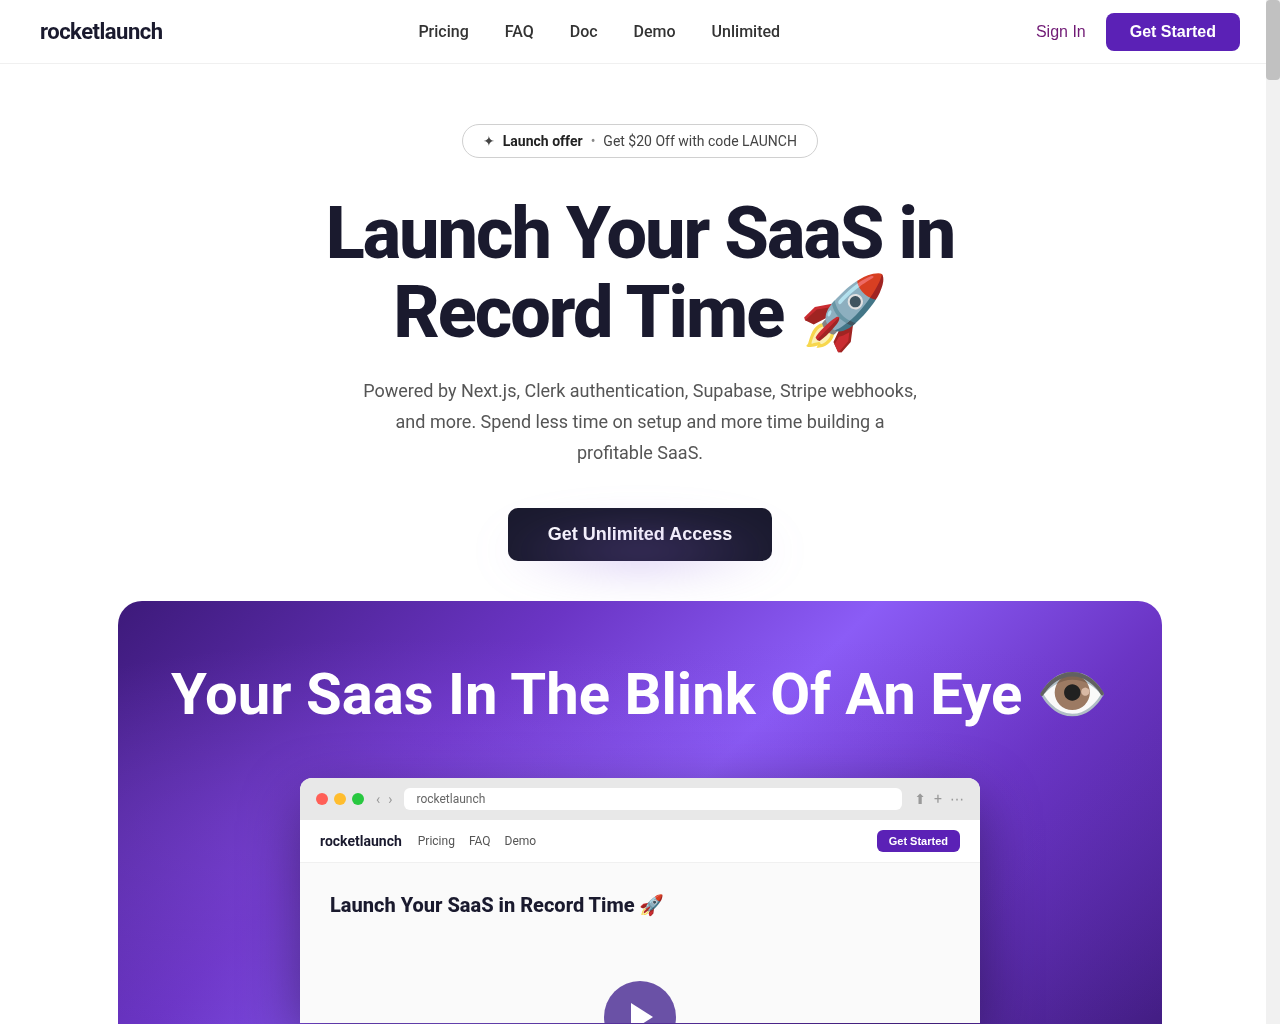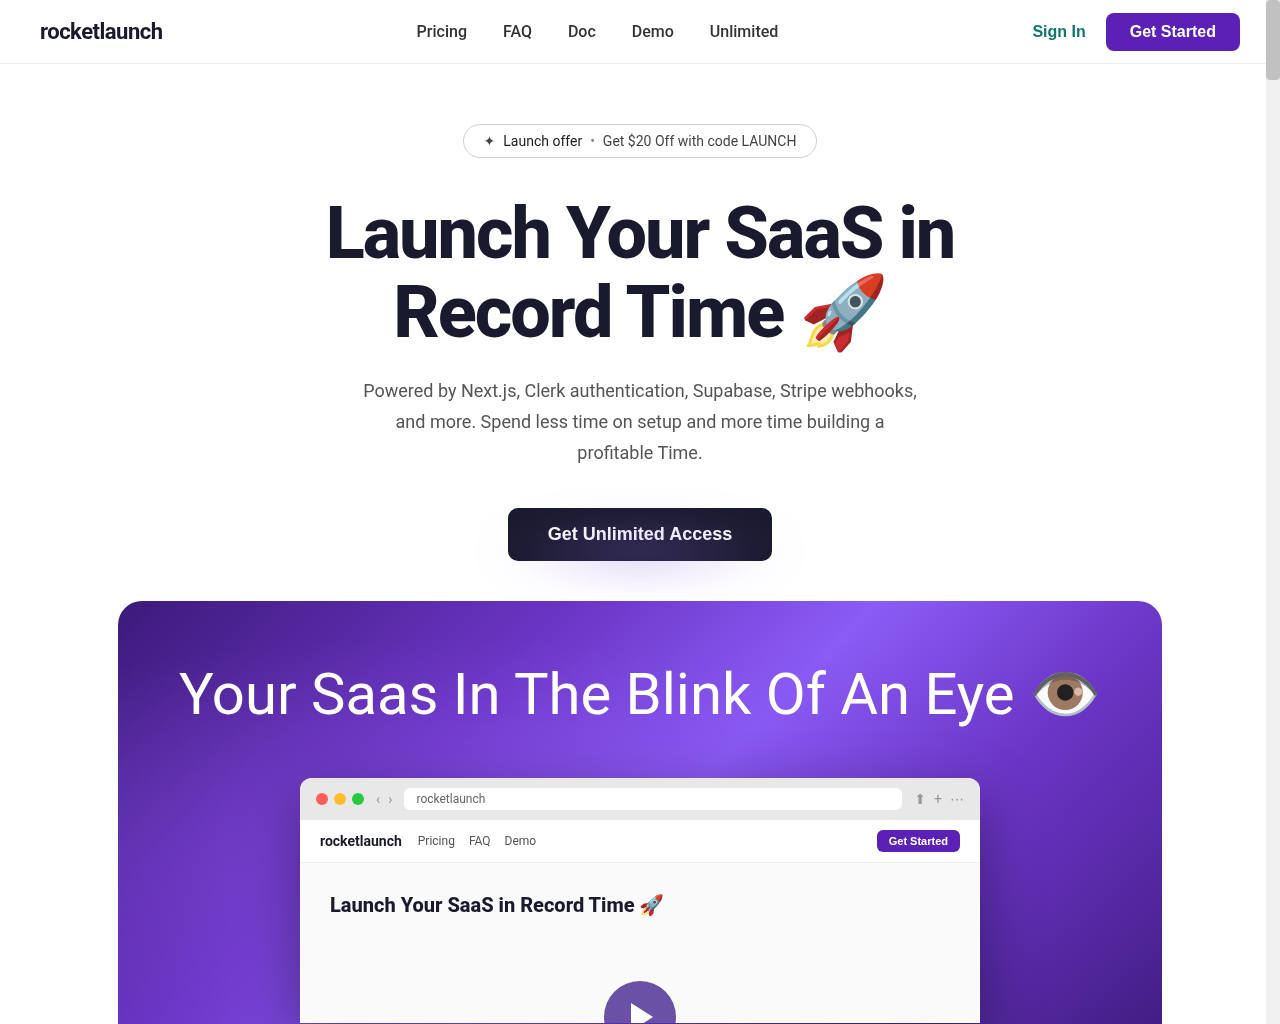--- a/index.html
+++ b/index.html
@@ -58,23 +58,23 @@
     }
 
     .navbar-actions {
       display: flex;
       align-items: center;
       gap: 20px;
     }
 
     .sign-in-btn {
       font-size: 16px;
-      color: #0f766e;
+      color: #701a75;
       text-decoration: none;
-      font-weight: 700;
+      font-weight: 400;
       background: none;
       border: none;
       cursor: pointer;
     }
 
     .get-started-btn {
       background: #5b21b6;
       color: #fff;
       border: none;
       padding: 10px 24px;
@@ -117,21 +117,21 @@
       gap: 8px;
       border: 1.5px solid #d0d0d0;
       border-radius: 50px;
       padding: 8px 20px;
       font-size: 14px;
       color: #444;
       margin-bottom: 36px;
     }
 
     .offer-badge .badge-bold {
-      font-weight: 400;
+      font-weight: 700;
       color: #222;
     }
 
     .offer-badge .badge-dot {
       color: #888;
     }
 
     .hero-title {
       font-size: 72px;
       font-weight: 800;
@@ -203,21 +203,21 @@
       top: 0;
       left: 0;
       right: 0;
       bottom: 0;
       background: radial-gradient(ellipse at 30% 50%, rgba(160, 100, 255, 0.3) 0%, transparent 60%),
                   radial-gradient(ellipse at 70% 50%, rgba(100, 50, 200, 0.2) 0%, transparent 60%);
     }
 
     .demo-title {
       font-size: 58px;
-      font-weight: 400;
+      font-weight: 700;
       color: #ffffff;
       line-height: 1.15;
       margin-bottom: 50px;
       position: relative;
       z-index: 2;
     }
 
     
     .browser-mockup {
       width: 680px;
@@ -401,21 +401,21 @@
 <section class="hero">
   <div class="offer-badge">
     <span class="badge-icon">✦</span>
     <span class="badge-bold">Launch offer</span>
     <span class="badge-dot">•</span>
     <span>Get $20 Off with code LAUNCH</span>
   </div>
 
   <h1 class="hero-title">Launch Your SaaS in Record Time 🚀</h1>
 
-  <p class="hero-subtitle">Powered by Next.js, Clerk authentication, Supabase, Stripe webhooks, and more. Spend less time on setup and more time building a profitable Time.</p>
+  <p class="hero-subtitle">Powered by Next.js, Clerk authentication, Supabase, Stripe webhooks, and more. Spend less time on setup and more time building a profitable SaaS.</p>
 
   <div class="hero-cta-wrapper">
     <button class="cta-btn">Get Unlimited Access</button>
     <div class="glow-container">
       <div class="glow-effect"></div>
     </div>
   </div>
 </section>
 
 <div class="demo-section">

